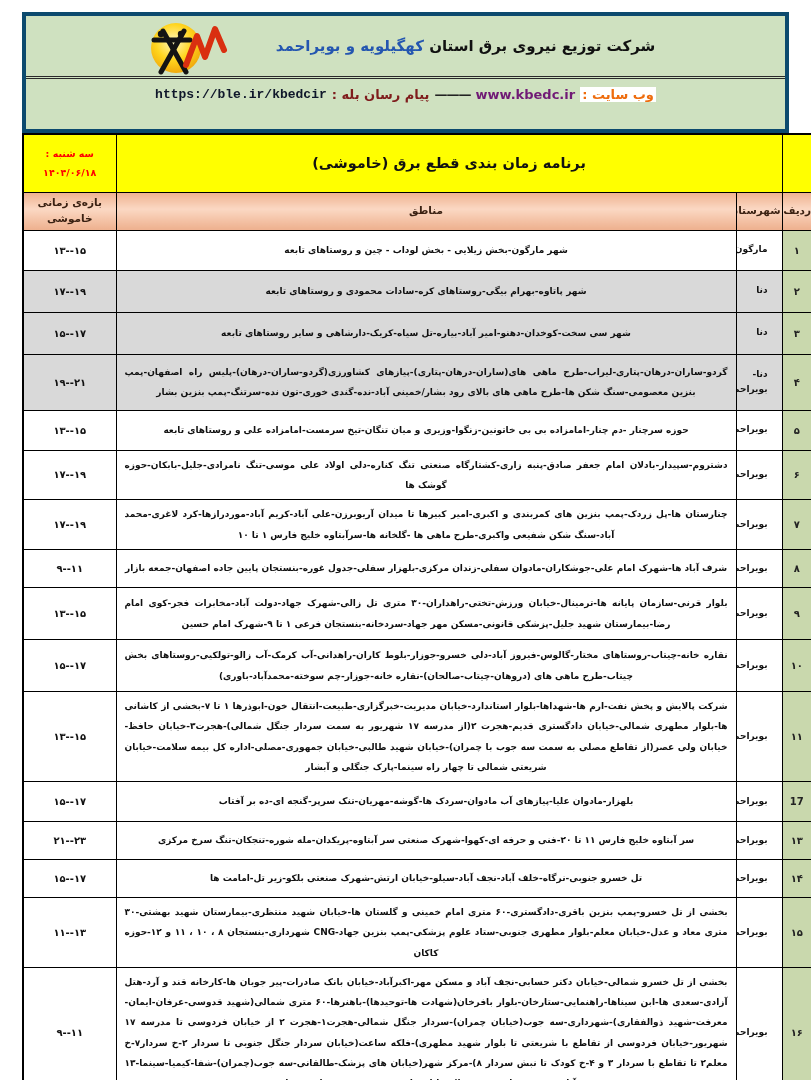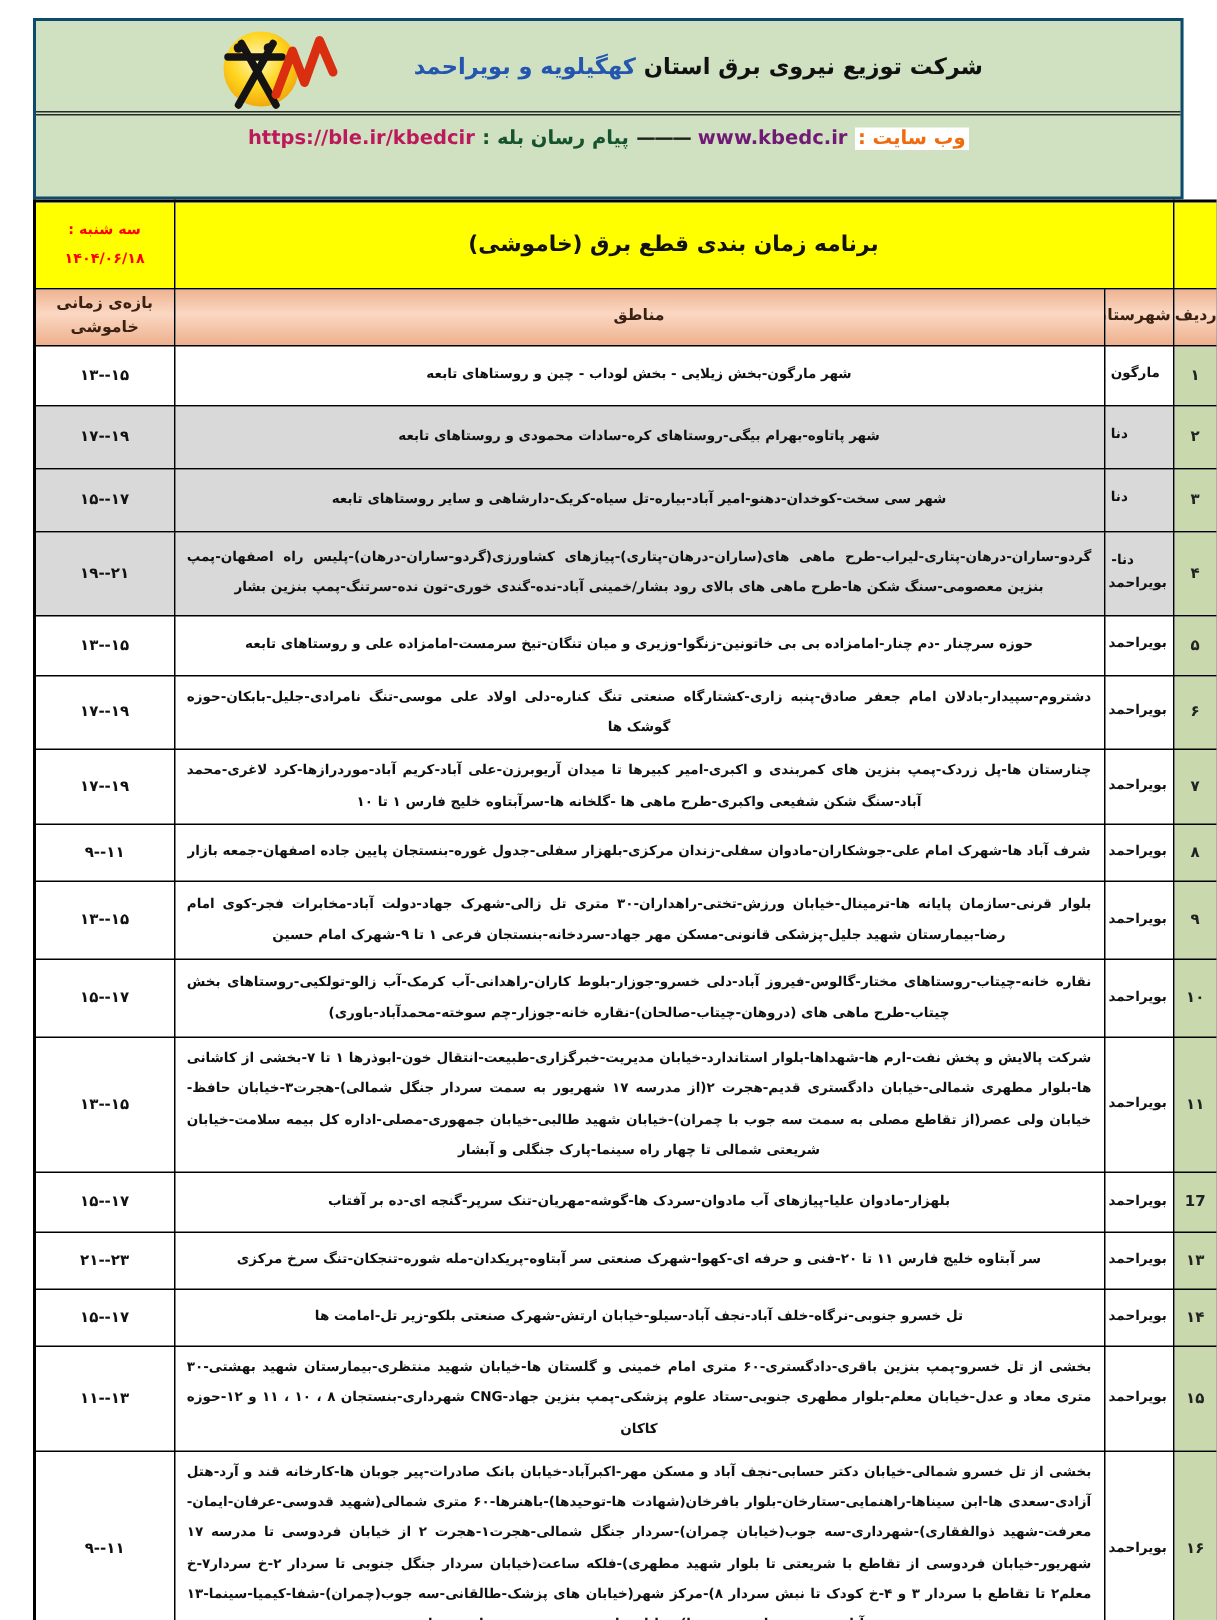--- a/index.html
+++ b/index.html
@@ -6,21 +6,21 @@
   body{
     width:811px;height:1080px;background:#ffffff;overflow:hidden;position:relative;
     font-family:"DejaVu Sans",sans-serif;
     -webkit-font-smoothing:antialiased;
   }
   .page{position:absolute;inset:0;}
 
   
   .top-box{
     position:absolute;left:22px;top:12px;width:767px;height:121px;
-    background:#cfe1c0;border:2px solid #0c4a6e;box-sizing:border-box;
+    background:#cfe1c0;border:4px solid #0c4a6e;box-sizing:border-box;
     direction:rtl;
   }
   .title-row{
     position:relative;height:60px;border-bottom:3px double #2a2a2a;
     display:flex;align-items:center;justify-content:center;
   }
   .company-title{
     font-size:15px;font-weight:bold;color:#111;padding-left:120px;
     white-space:nowrap;
   }
@@ -30,22 +30,22 @@
     height:25px;line-height:25px;font-size:13.5px;font-weight:bold;color:#111;
     padding-right:7px;text-align:right;
   }
   .links-row{
     height:30px;display:flex;direction:rtl;align-items:center;justify-content:center;
     gap:5px;font-size:13px;font-weight:bold;white-space:nowrap;
   }
   .lbl-web{color:#ee6c0d;background:#ffffff;padding:0 2px;}
   .url-web{color:#701a75;}
   .sep{color:#222;letter-spacing:-1px;}
-  .lbl-bale{color:#14532d;}
-  .url-bale{color:#be185d;}
+  .lbl-bale{color:#7f1d1d;}
+  .url-bale{color:#0f172a;font-family:Liberation Mono, monospace;}
 
   
   table.main-table{
     position:absolute;left:22px;top:133px;width:789px;
     border-collapse:collapse;table-layout:fixed;direction:rtl;
     background:#ffffff;
   }
   table.main-table td,table.main-table th{
     border:1px solid #000;box-sizing:border-box;vertical-align:middle;
     overflow:hidden;
@@ -68,22 +68,22 @@
   .head-row th{
     background:linear-gradient(to bottom,#eeb18f 0%,#fbd8c3 45%,#eeb18f 100%);
     color:#3a2112;font-size:10.5px;font-weight:bold;text-align:center;line-height:1.5;
   }
 
   
   .c-no{
     background:#c9d8ad;text-align:center;font-size:10px;font-weight:bold;color:#222;
   }
   .c-county{
-    text-align:left;font-size:9px;font-weight:bold;color:#111;line-height:1.7;
-    padding:0 4px;
+    text-align:right;font-size:9px;font-weight:bold;color:#111;line-height:1.7;
+    padding:0 14px;
   }
   .c-regions{
     font-size:9px;font-weight:bold;color:#111;line-height:2.25;
     text-align:justify;text-align-last:center;padding:4px 8px;
   }
   .c-time{
     text-align:center;font-size:10px;font-weight:bold;color:#111;letter-spacing:0.5px;
   }
   tr.shaded .c-county,tr.shaded .c-regions,tr.shaded .c-time{background:#d9d9d9;}
 </style>

